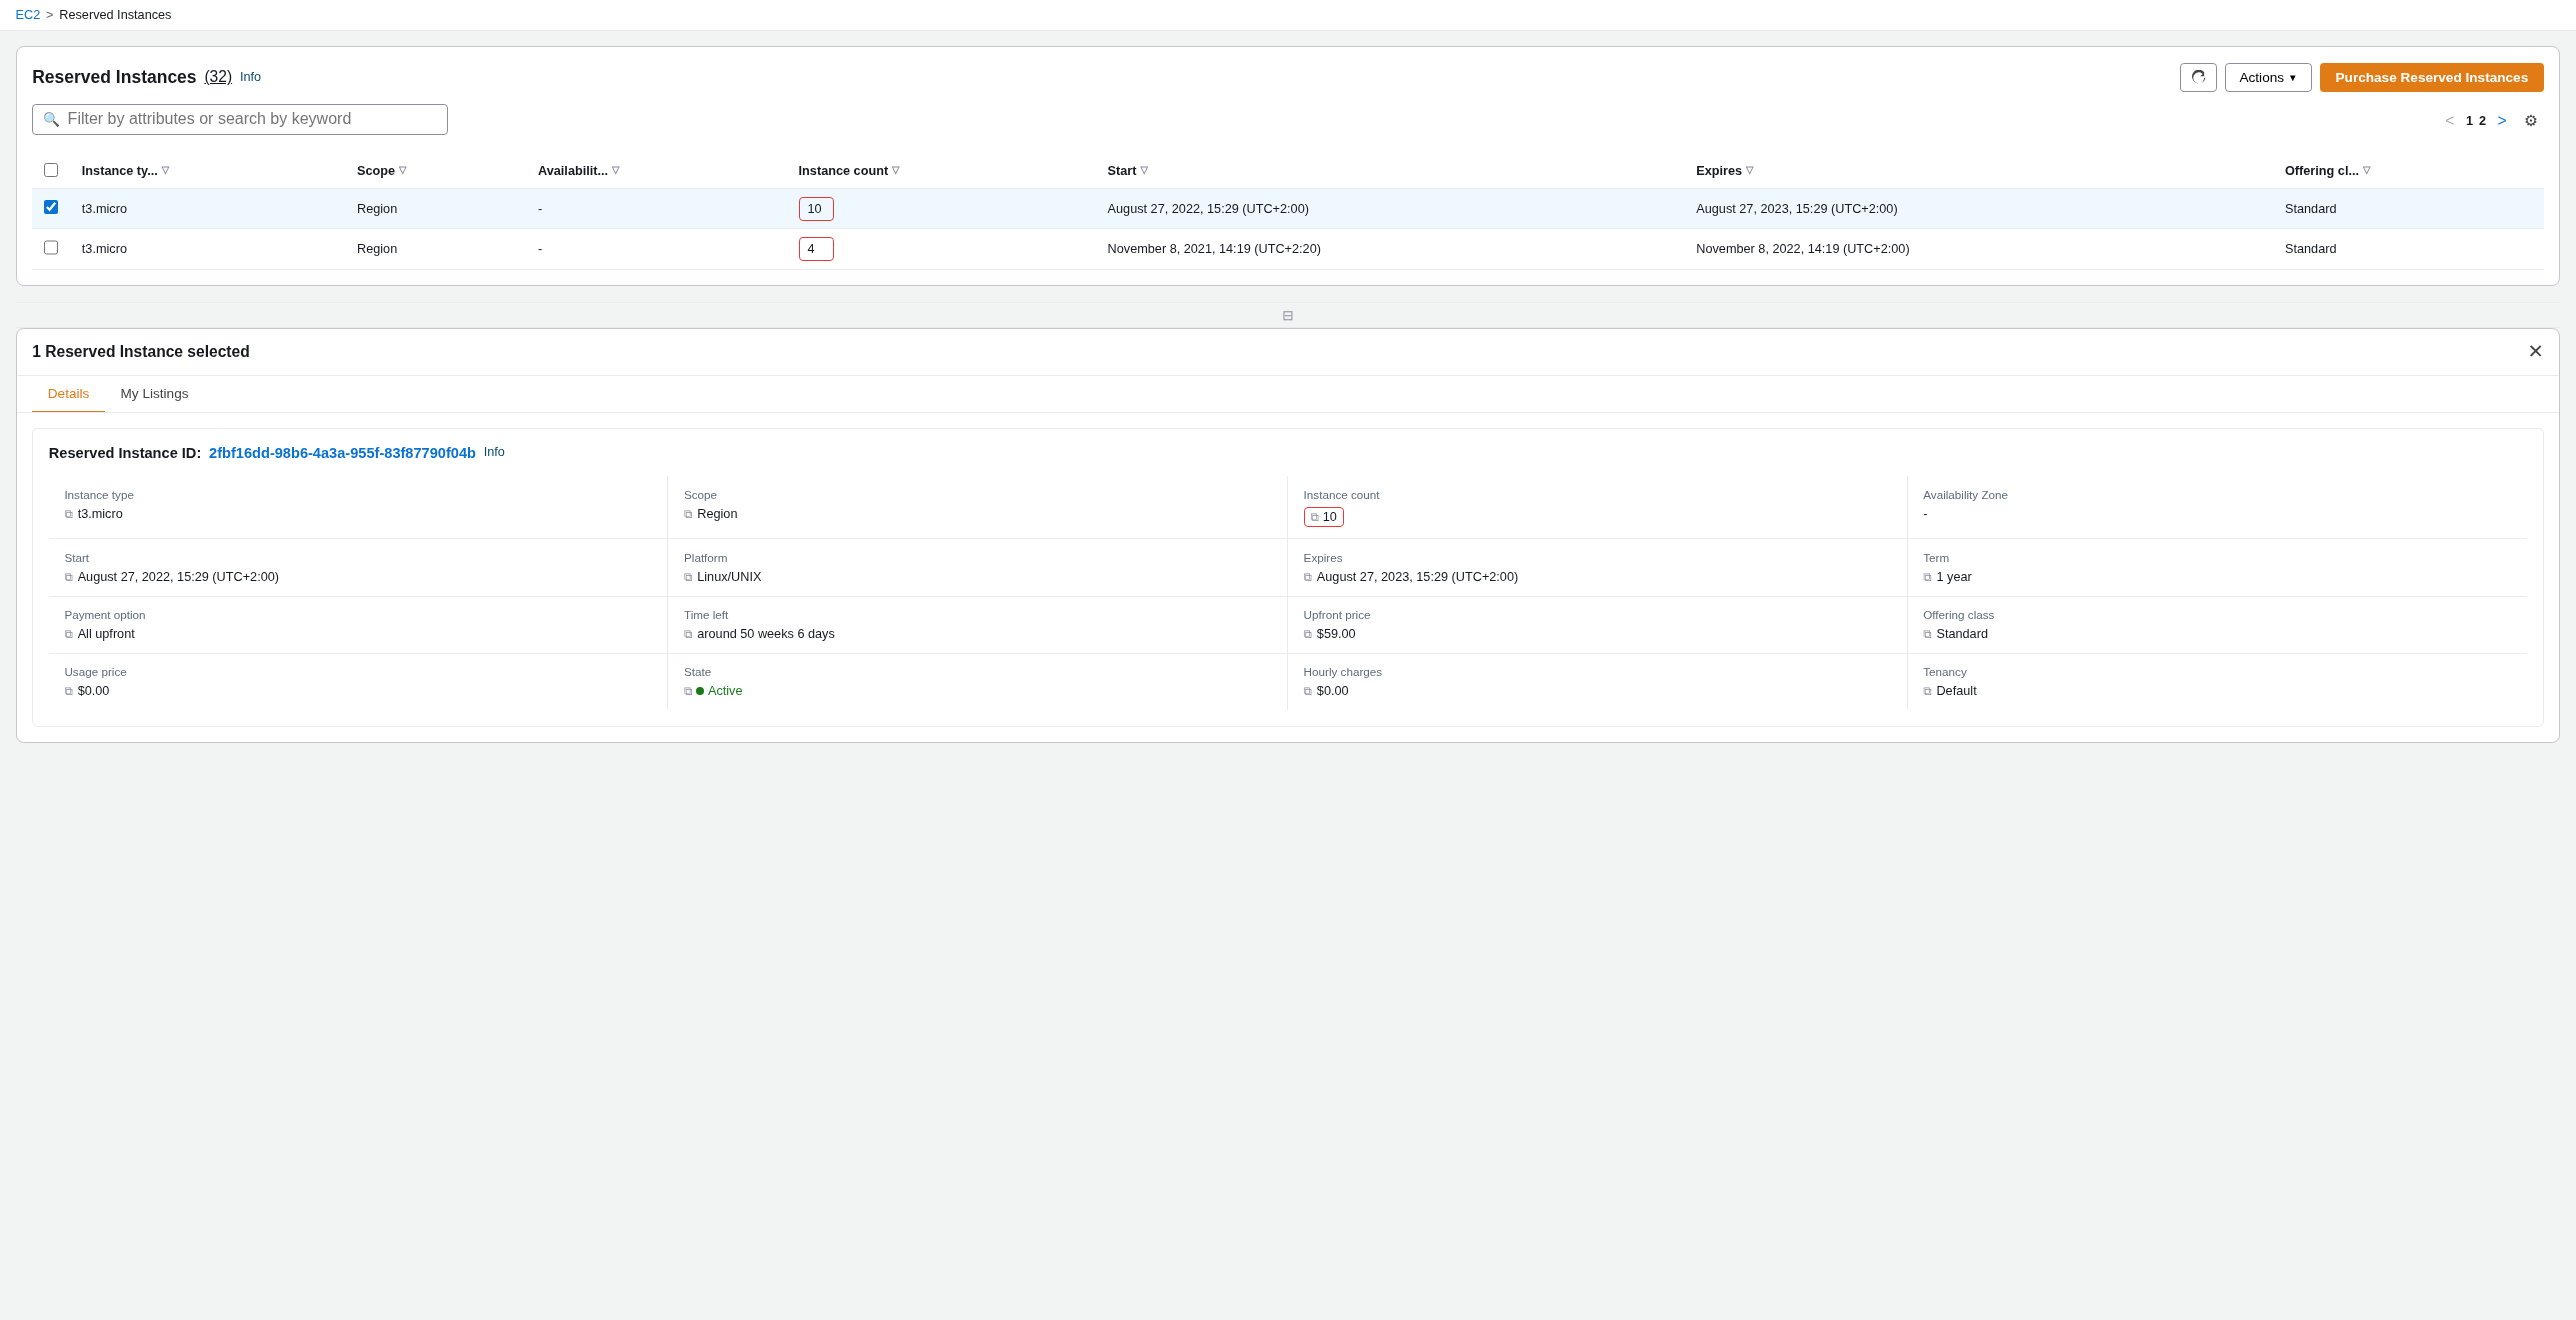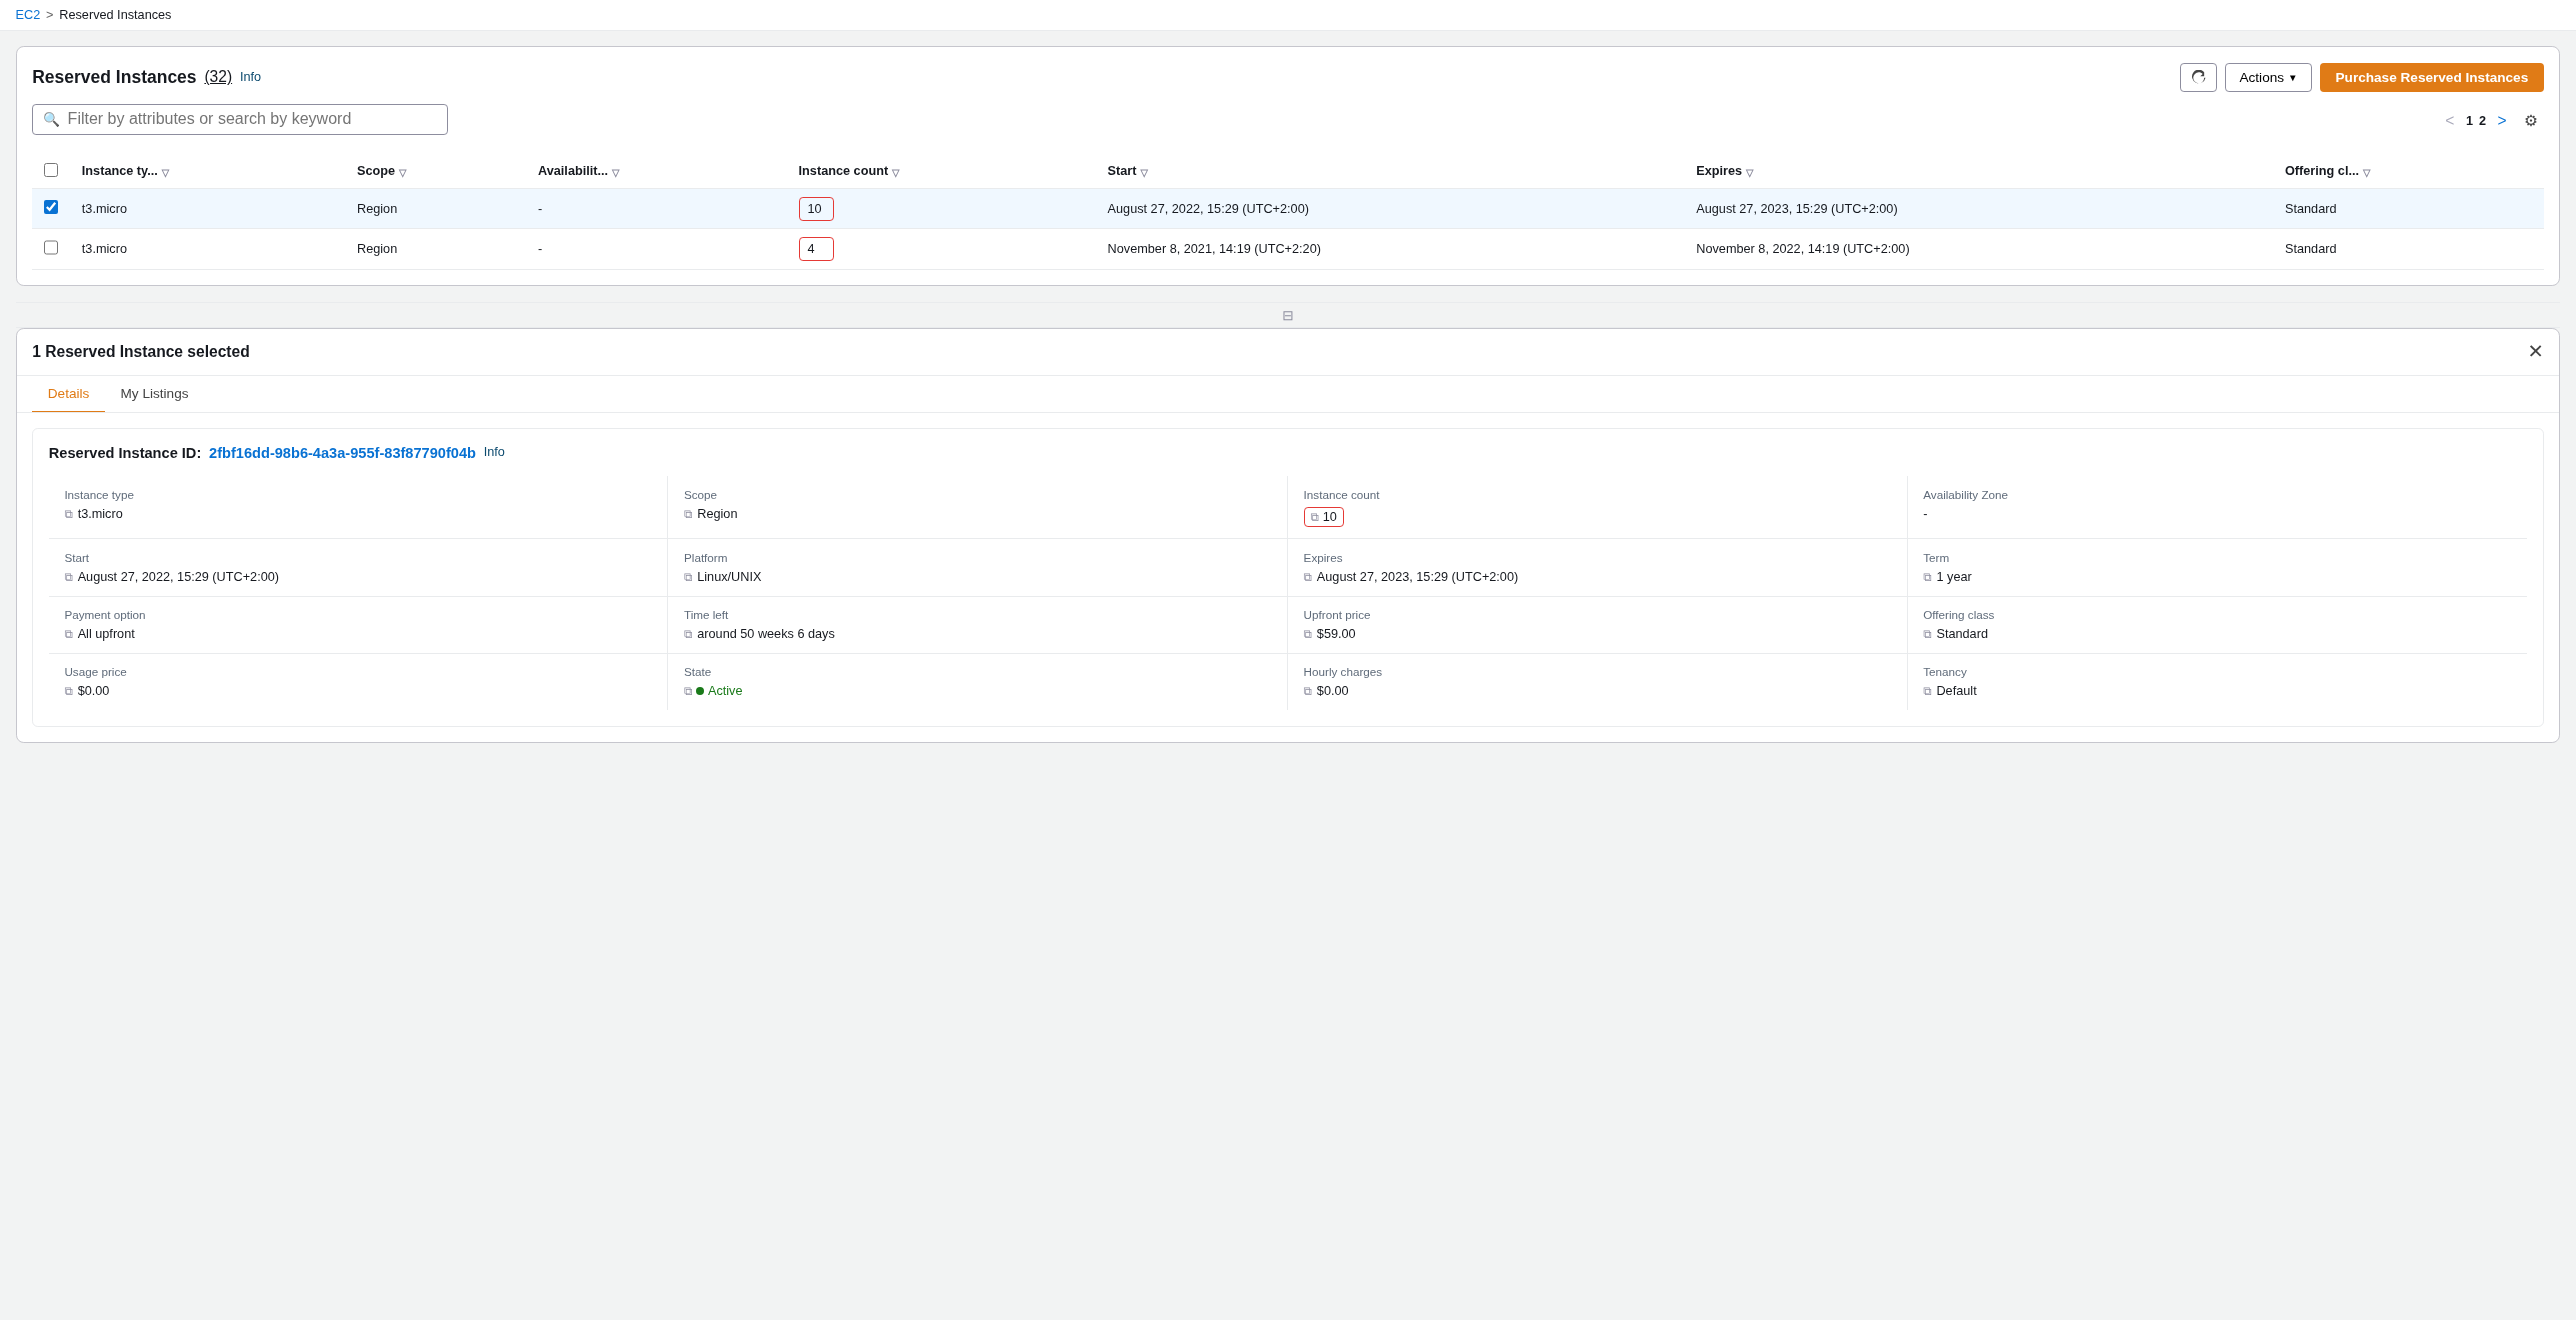--- a/index.html
+++ b/index.html
@@ -34,21 +34,21 @@
     .pagination-row { display: flex; align-items: center; justify-content: flex-end; gap: 5.8px; margin-bottom: 7.8px; }
     .page-btn { background: none; border: none; cursor: pointer; color: #0972d3; font-size: 15.6px; padding: 1.9px 5.8px; }
     .page-btn:disabled { color: #aab; cursor: default; }
     .page-num { font-size: 12.7px; font-weight: 700; }
     .gear-btn { background: none; border: none; cursor: pointer; color: #444; font-size: 15.6px; padding: 1.9px 5.8px; }
 
     .table-wrapper { overflow-x: auto; }
     table { width: 100%; border-collapse: collapse; font-size: 12.7px; }
     thead tr { border-bottom: 1.9px solid #e9ebed; }
     th { padding: 7.8px 11.7px; text-align: left; font-weight: 700; color: #16191f; white-space: nowrap; background: #fff; }
-    th .th-inner { display: flex; align-items: flex-end; gap: 3.9px; }
+    th .th-inner { display: flex; align-items: flex-start; gap: 3.9px; }
     td { padding: 7.8px 11.7px; border-bottom: 1px solid #e9ebed; background: #fff; vertical-align: middle; }
     tr.selected td { background: #f0f8ff; }
 
     .checkbox-cell { width: 31px; }
     .checkbox { width: 14.6px; height: 14.6px; cursor: pointer; accent-color: #0972d3; }
     .checkbox-header { width: 14.6px; height: 14.6px; accent-color: #0972d3; cursor: pointer; }
 
     .instance-count-cell { border: 1.9px solid #e53935; border-radius: 3.9px; padding: 3.9px 7.8px; display: inline-block; min-width: 35px; }
 
     .filter-icon { color: #8d8d9e; font-size: 9.7px; cursor: pointer; }

